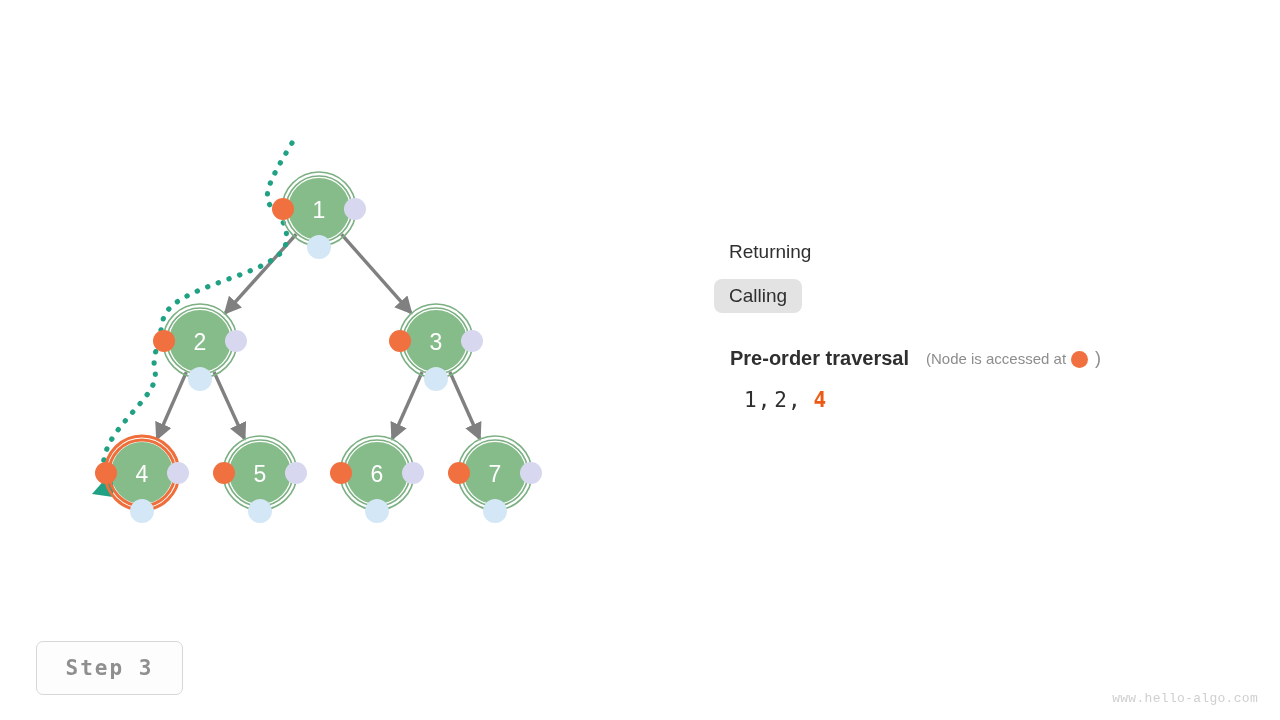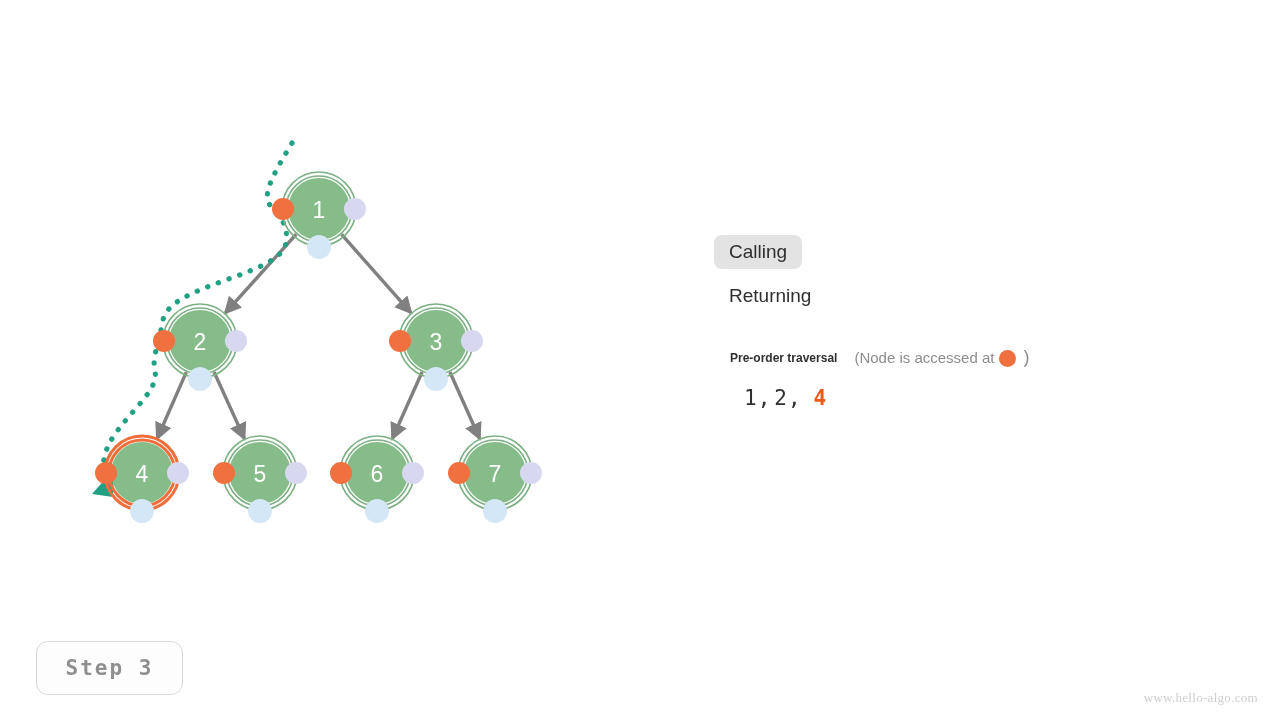--- a/index.html
+++ b/index.html
@@ -74,21 +74,21 @@
   }
   #traversal-heading {
     display: flex;
     align-items: center;
     font-size: 18px;
     white-space: nowrap;
   }
   .trav-title {
     font-weight: bold;
     color: #2f2f2f;
-    font-size: 12px;
+    font-size: 20px;
   }
   .trav-note {
     color: #8d8d8d;
     font-size: 15px;
     margin-left: 17px;
   }
   .inline-dot {
     display: inline-block;
     width: 17px;
     height: 17px;
@@ -121,38 +121,38 @@
   }
 
   
   #step-badge {
     position: absolute;
     left: 36px;
     top: 641px;
     width: 145px;
     height: 52px;
     border: 1px solid #d8d8d8;
-    border-radius: 12px;
+    border-radius: 7px;
     background: #fdfdfd;
     display: flex;
     align-items: center;
     justify-content: center;
     font-family: "DejaVu Sans Mono", monospace;
     font-size: 21px;
     font-weight: bold;
     letter-spacing: 2px;
     color: #8f8f8f;
   }
 
   
   #watermark {
     position: absolute;
     right: 22px;
     bottom: 14px;
-    font-family: Liberation Serif, serif;
+    font-family: Liberation Mono, monospace;
     font-size: 13px;
     color: #cfcfcf;
     letter-spacing: 0.3px;
   }
 </style>
 </head>
 <body>
 
 <div id="tree-canvas">
   <svg viewBox="0 0 700 620" xmlns="http://www.w3.org/2000/svg">
@@ -240,25 +240,25 @@
           <circle cx="459" cy="473" r="11" fill="#f1703f"></circle>
           <text x="495" y="474" class="node-label">7</text>
         </g>
       </g>
   </svg>
 </div>
 
 <div id="info-panel">
 
   <div class="state-row">
+    <span class="state-chip inactive">Returning</span>
+  </div>
+
+  <div class="state-row">
     <span class="state-chip active">Calling</span>
-  </div>
-
-  <div class="state-row">
-    <span class="state-chip inactive">Returning</span>
   </div>
 
   <div id="traversal-block">
     <div id="traversal-heading">
       <span class="trav-title">Pre-order traversal</span>
       <span class="trav-note">(Node is accessed at</span>
       <span class="inline-dot"></span>
       <span class="trav-note-tail">)</span>
     </div>
 

